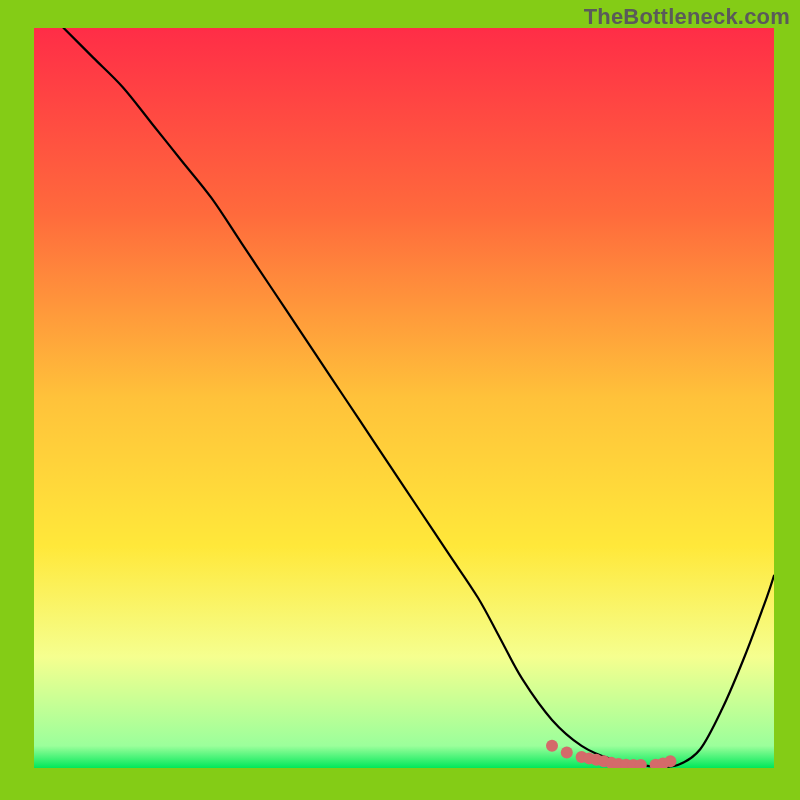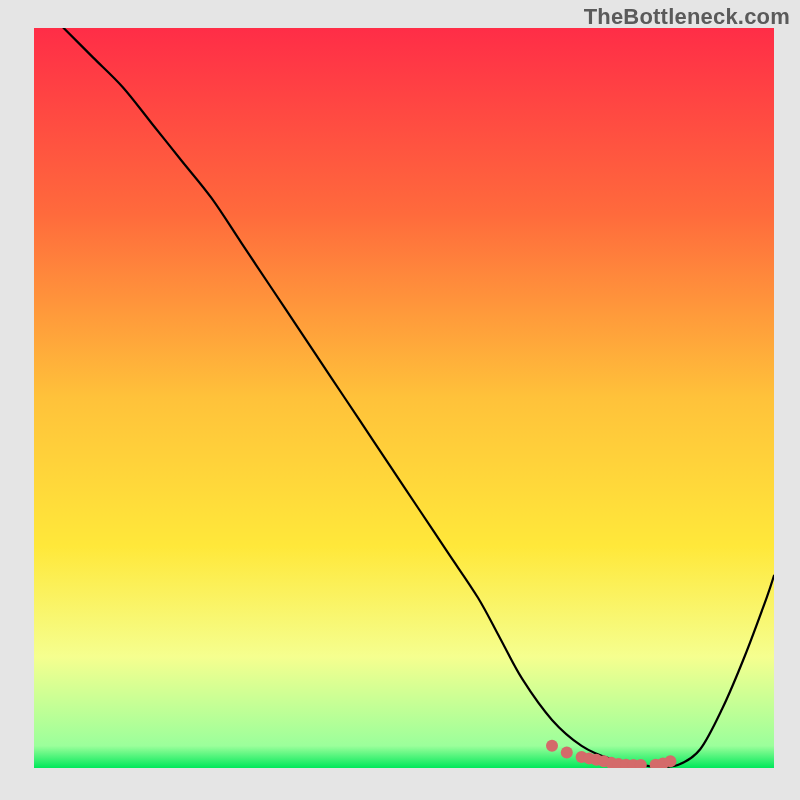--- a/index.html
+++ b/index.html
@@ -1,21 +1,21 @@
 <!DOCTYPE html>
 <html><head>
 <meta charset="utf-8">
 <style>
   * { margin: 0; padding: 0; box-sizing: border-box; }
   html, body { width: 800px; height: 800px; overflow: hidden; background: #000; }
   .frame {
     position: relative;
     width: 800px;
     height: 800px;
-    background: #e5e5e5;
+    background: #84cc16;
   }
   .watermark {
     position: absolute;
     top: 4px;
     right: 10px;
     font-family: Arial, Helvetica, sans-serif;
     font-size: 22px;
     font-weight: 700;
     color: #5a5a5a;
     letter-spacing: 0.2px;

